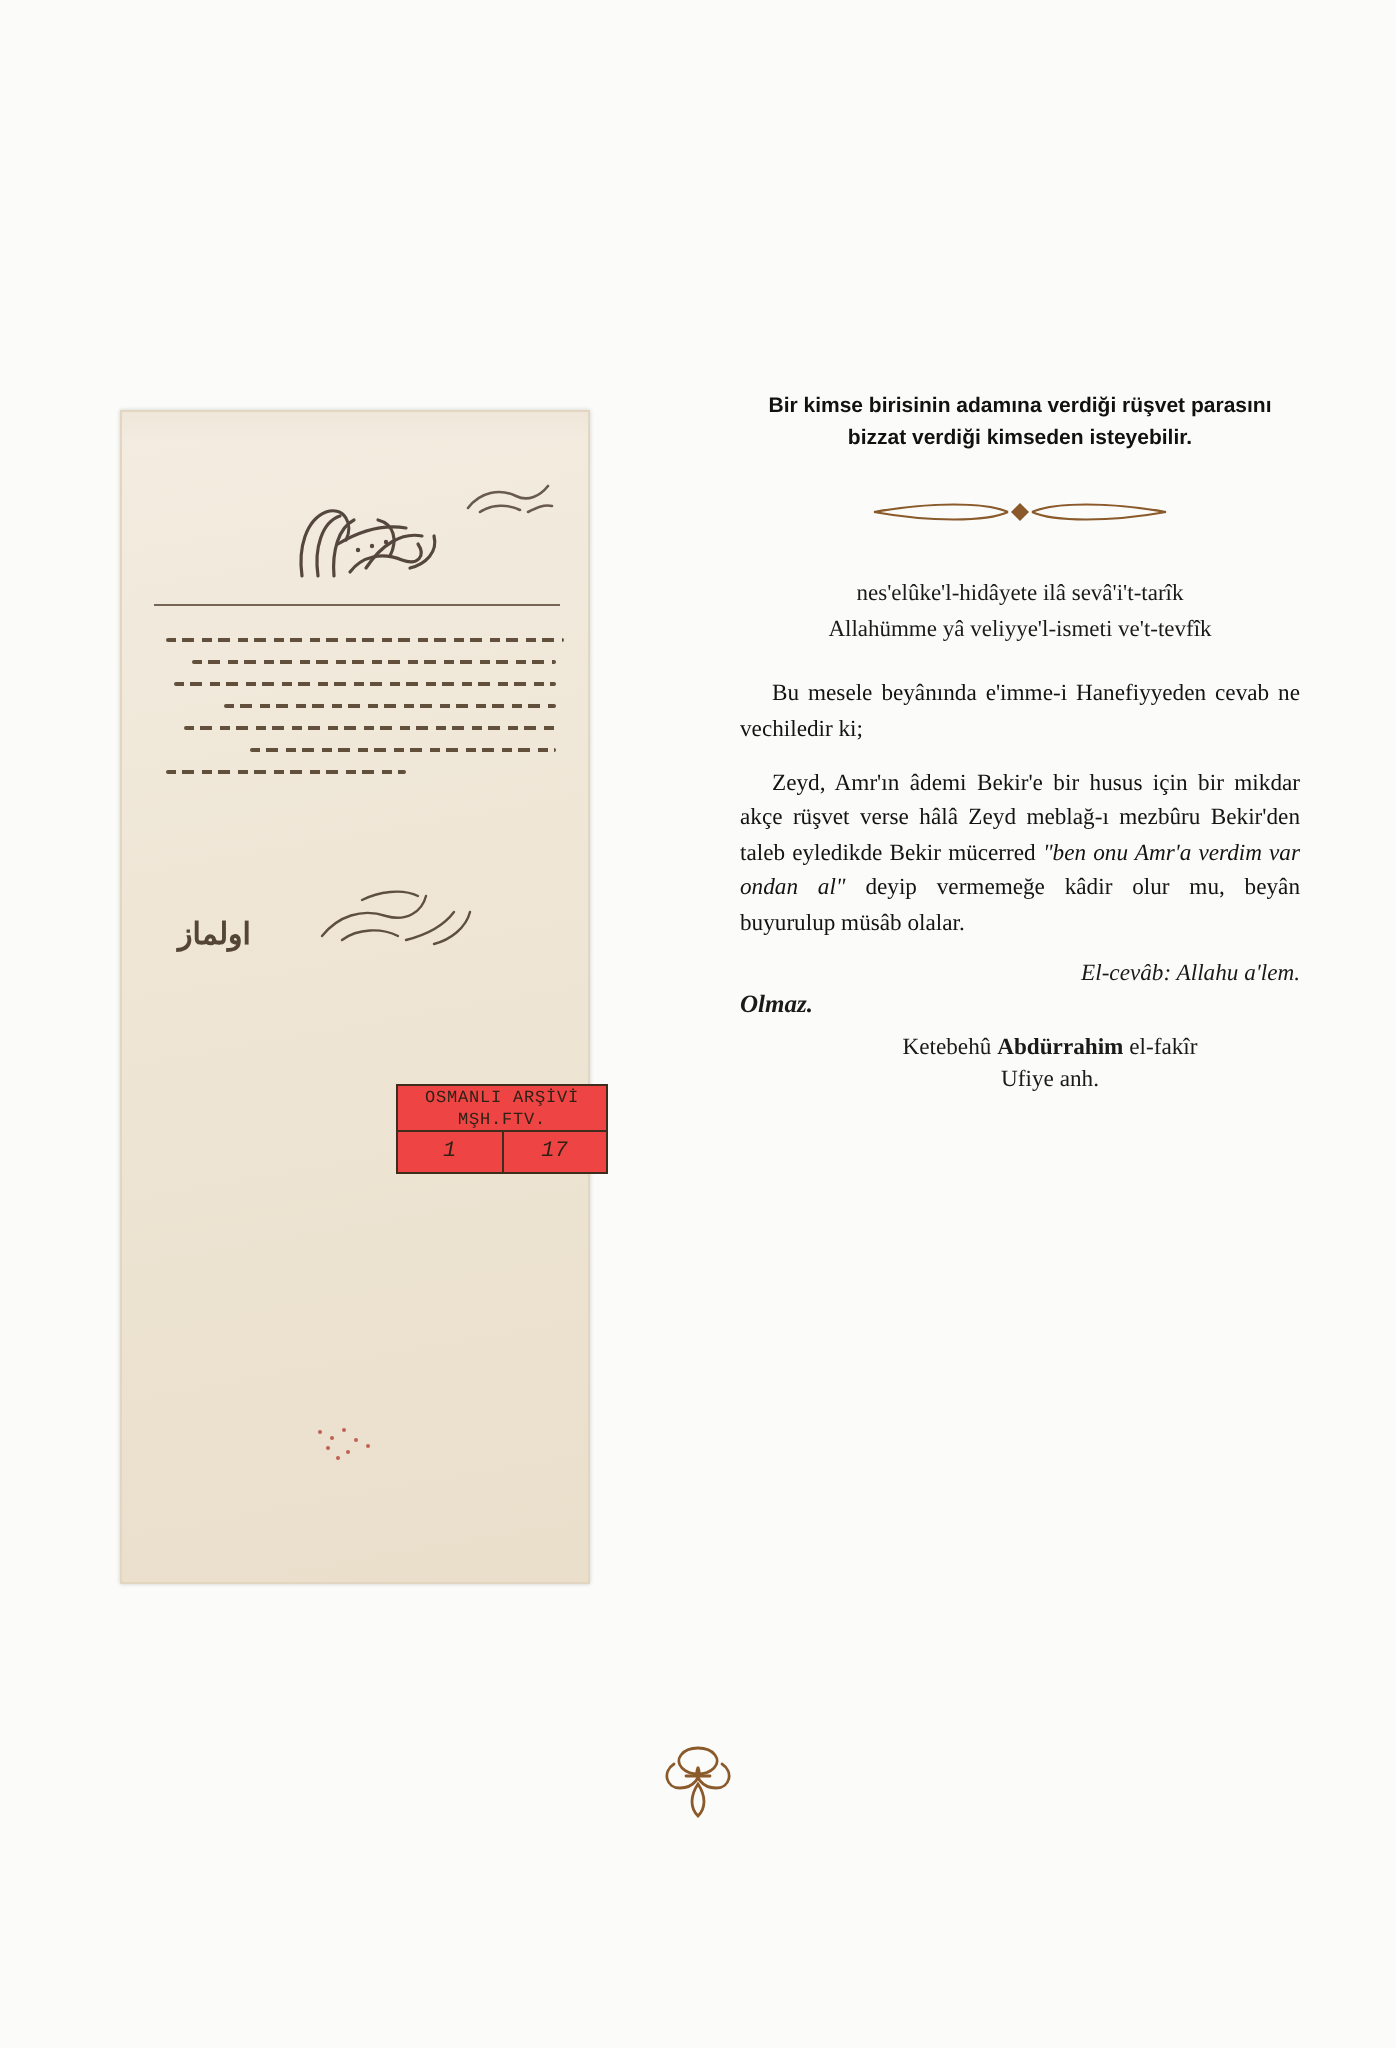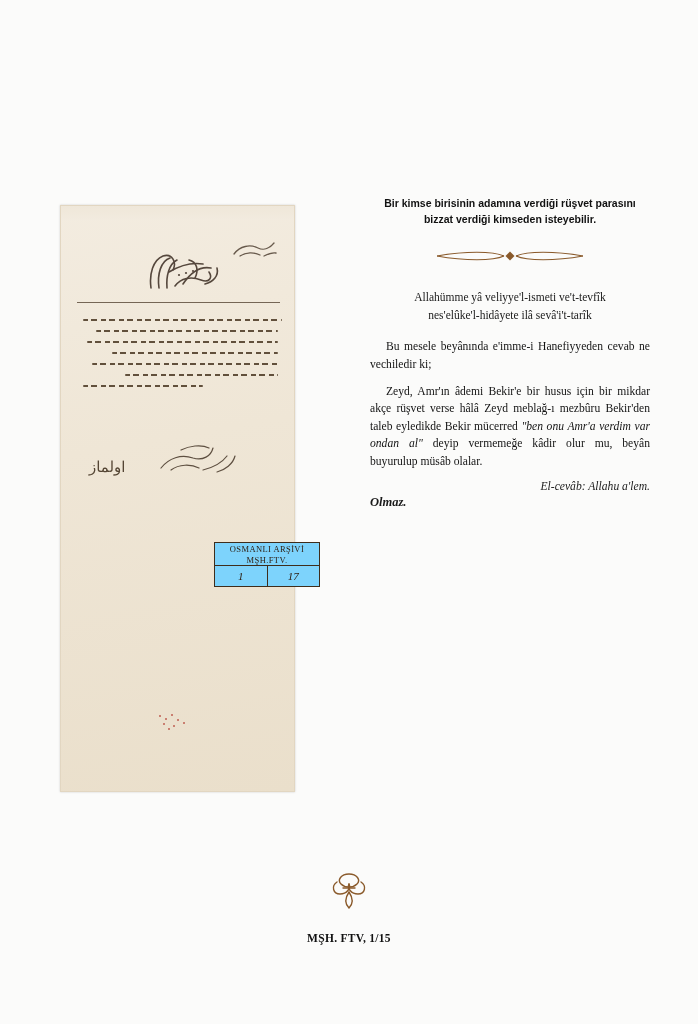--- a/index.html
+++ b/index.html
@@ -150,20 +150,21 @@
   .script-line.l7 { width: 58%; margin-left: 4%; }
 
   .sig-word {
     position: absolute;
     left: 28px;
     top: 252px;
     font-size: 15px;
     color: #3a2a18;
     letter-spacing: 1px;
     opacity: .85;
+    font-weight: bold;
   }
   .sig-seal {
     position: absolute;
     left: 96px;
     top: 228px;
     width: 82px;
     height: 46px;
     opacity: .8;
   }
   .red-marks {
@@ -181,23 +182,22 @@
     opacity: .75;
   }
 
   
   .stamp {
     position: absolute;
     left: 138px;
     top: 337px;
     width: 104px;
     border: 1.6px solid #3e2d1c;
-    background: #7dd3fc;
-    font-family: Liberation Serif, serif;
-    margin-left: 16px;
+    background: #ef4444;
+    font-family: Liberation Mono, monospace;
   }
   .stamp-top {
     text-align: center;
     font-size: 8.5px;
     letter-spacing: .4px;
     color: #2e2115;
     padding: 1px 0 0 0;
     line-height: 1.25;
     border-bottom: 1.2px solid #3e2d1c;
   }
@@ -417,43 +417,46 @@
         <svg width="150" height="12" viewBox="0 0 150 12">
           <path d="M2 6 C30 1, 58 1, 69 6" stroke="#8a5a2b" stroke-width="1.1" fill="none"></path>
           <path d="M81 6 C92 1, 120 1, 148 6" stroke="#8a5a2b" stroke-width="1.1" fill="none"></path>
           <path d="M2 6 C30 11, 58 11, 69 6" stroke="#8a5a2b" stroke-width="1.1" fill="none"></path>
           <path d="M81 6 C92 11, 120 11, 148 6" stroke="#8a5a2b" stroke-width="1.1" fill="none"></path>
           <path d="M75 1.5 L79.5 6 L75 10.5 L70.5 6 Z" fill="#8a5a2b"></path>
         </svg>
       </div>
 
       <div class="invocation">
+        <div>nes'elûke'l-hidâyete ilâ sevâ'i't-tarîk</div>
         <div>Allahümme yâ veliyye'l-ismeti ve't-tevfîk</div>
-        <div>nes'elûke'l-hidâyete ilâ sevâ'i't-tarîk</div>
       </div>
 
       <p class="para">Bu mesele beyânında e'imme-i Hanefiyyeden cevab ne vechiledir ki;</p>
 
       <p class="para"><span>Zeyd, Amr'ın âdemi Bekir'e bir husus için bir mikdar akçe rüşvet verse hâlâ Zeyd meblağ-ı mezbûru Bekir'den taleb eyledikde Bekir mücerred </span><span class="it">"ben onu Amr'a verdim var ondan al"</span><span> deyip vermemeğe kâdir olur mu, beyân buyurulup müsâb olalar.</span></p>
 
       <div class="elcevab">El-cevâb: Allahu a'lem.</div>
       <div class="olmaz">Olmaz.</div>
 
+      <div class="ketebehu">
+        <div><span>Ketebehû </span><b>Abdürrahim</b><span> el-fakîr</span></div>
+        <div>Ufiye anh.</div>
+      </div>
 
     </div>
   </div>
 
   <div class="foot-orn">
     <svg width="44" height="44" viewBox="0 0 44 44">
       <g fill="none" stroke="#8a5a2b" stroke-width="1.4" stroke-linecap="round">
         <path d="M22 6 C14 6, 10 12, 14 16 C18 20, 26 20, 30 16 C34 12, 30 6, 22 6 Z"></path>
         <path d="M10 14 C4 18, 6 26, 13 26 C20 26, 24 20, 22 16"></path>
         <path d="M34 14 C40 18, 38 26, 31 26 C24 26, 20 20, 22 16"></path>
         <path d="M22 24 C18 30, 18 36, 22 40 C26 36, 26 30, 22 24 Z"></path>
         <path d="M16 20 L28 20"></path>
       </g>
     </svg>
   </div>
 
-  <div class="caption">MŞH. FTV, 1/15</div>
 
 
 </div>
 
 </body></html>

